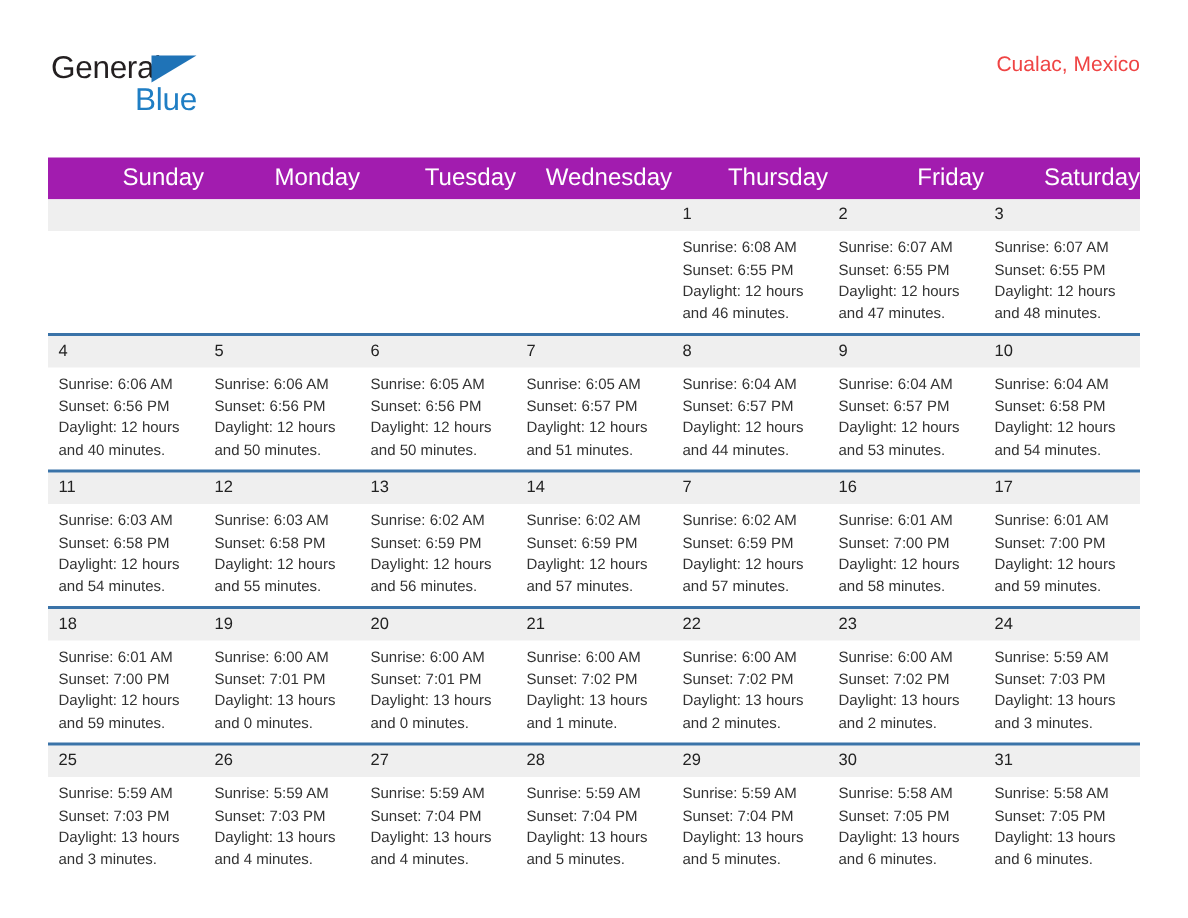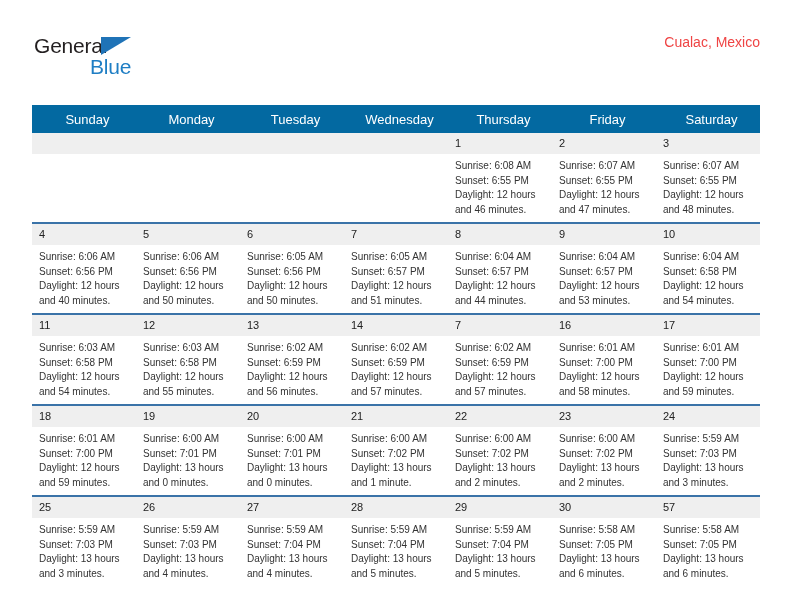--- a/index.html
+++ b/index.html
@@ -88,25 +88,25 @@
   
   .calendar {
     position: absolute;
     left: 32px;
     top: 105px;
     width: 728px;
     border-collapse: collapse;
     table-layout: fixed;
   }
   .calendar th {
-    background: #0369a1;
+    background: #a21caf;
     color: #ffffff;
-    font-size: 13px;
+    font-size: 16px;
     font-weight: normal;
-    text-align: center;
+    text-align: right;
     padding: 5px 0 5px 7px;
     height: 18px;
     border: none;
   }
   .calendar td {
     vertical-align: top;
     padding: 0;
     height: 89px;
     border: none;
     border-top: 2px solid #3a73a8;
@@ -453,21 +453,21 @@
           <td>
             <div class="daynum">30</div>
             <div class="dayinfo">
               <div>Sunrise: 5:58 AM</div>
               <div>Sunset: 7:05 PM</div>
               <div>Daylight: 13 hours</div>
               <div>and 6 minutes.</div>
             </div>
           </td>
           <td>
-            <div class="daynum">57</div>
+            <div class="daynum">31</div>
             <div class="dayinfo">
               <div>Sunrise: 5:58 AM</div>
               <div>Sunset: 7:05 PM</div>
               <div>Daylight: 13 hours</div>
               <div>and 6 minutes.</div>
             </div>
           </td>
         </tr>
       </tbody>
   </table>

